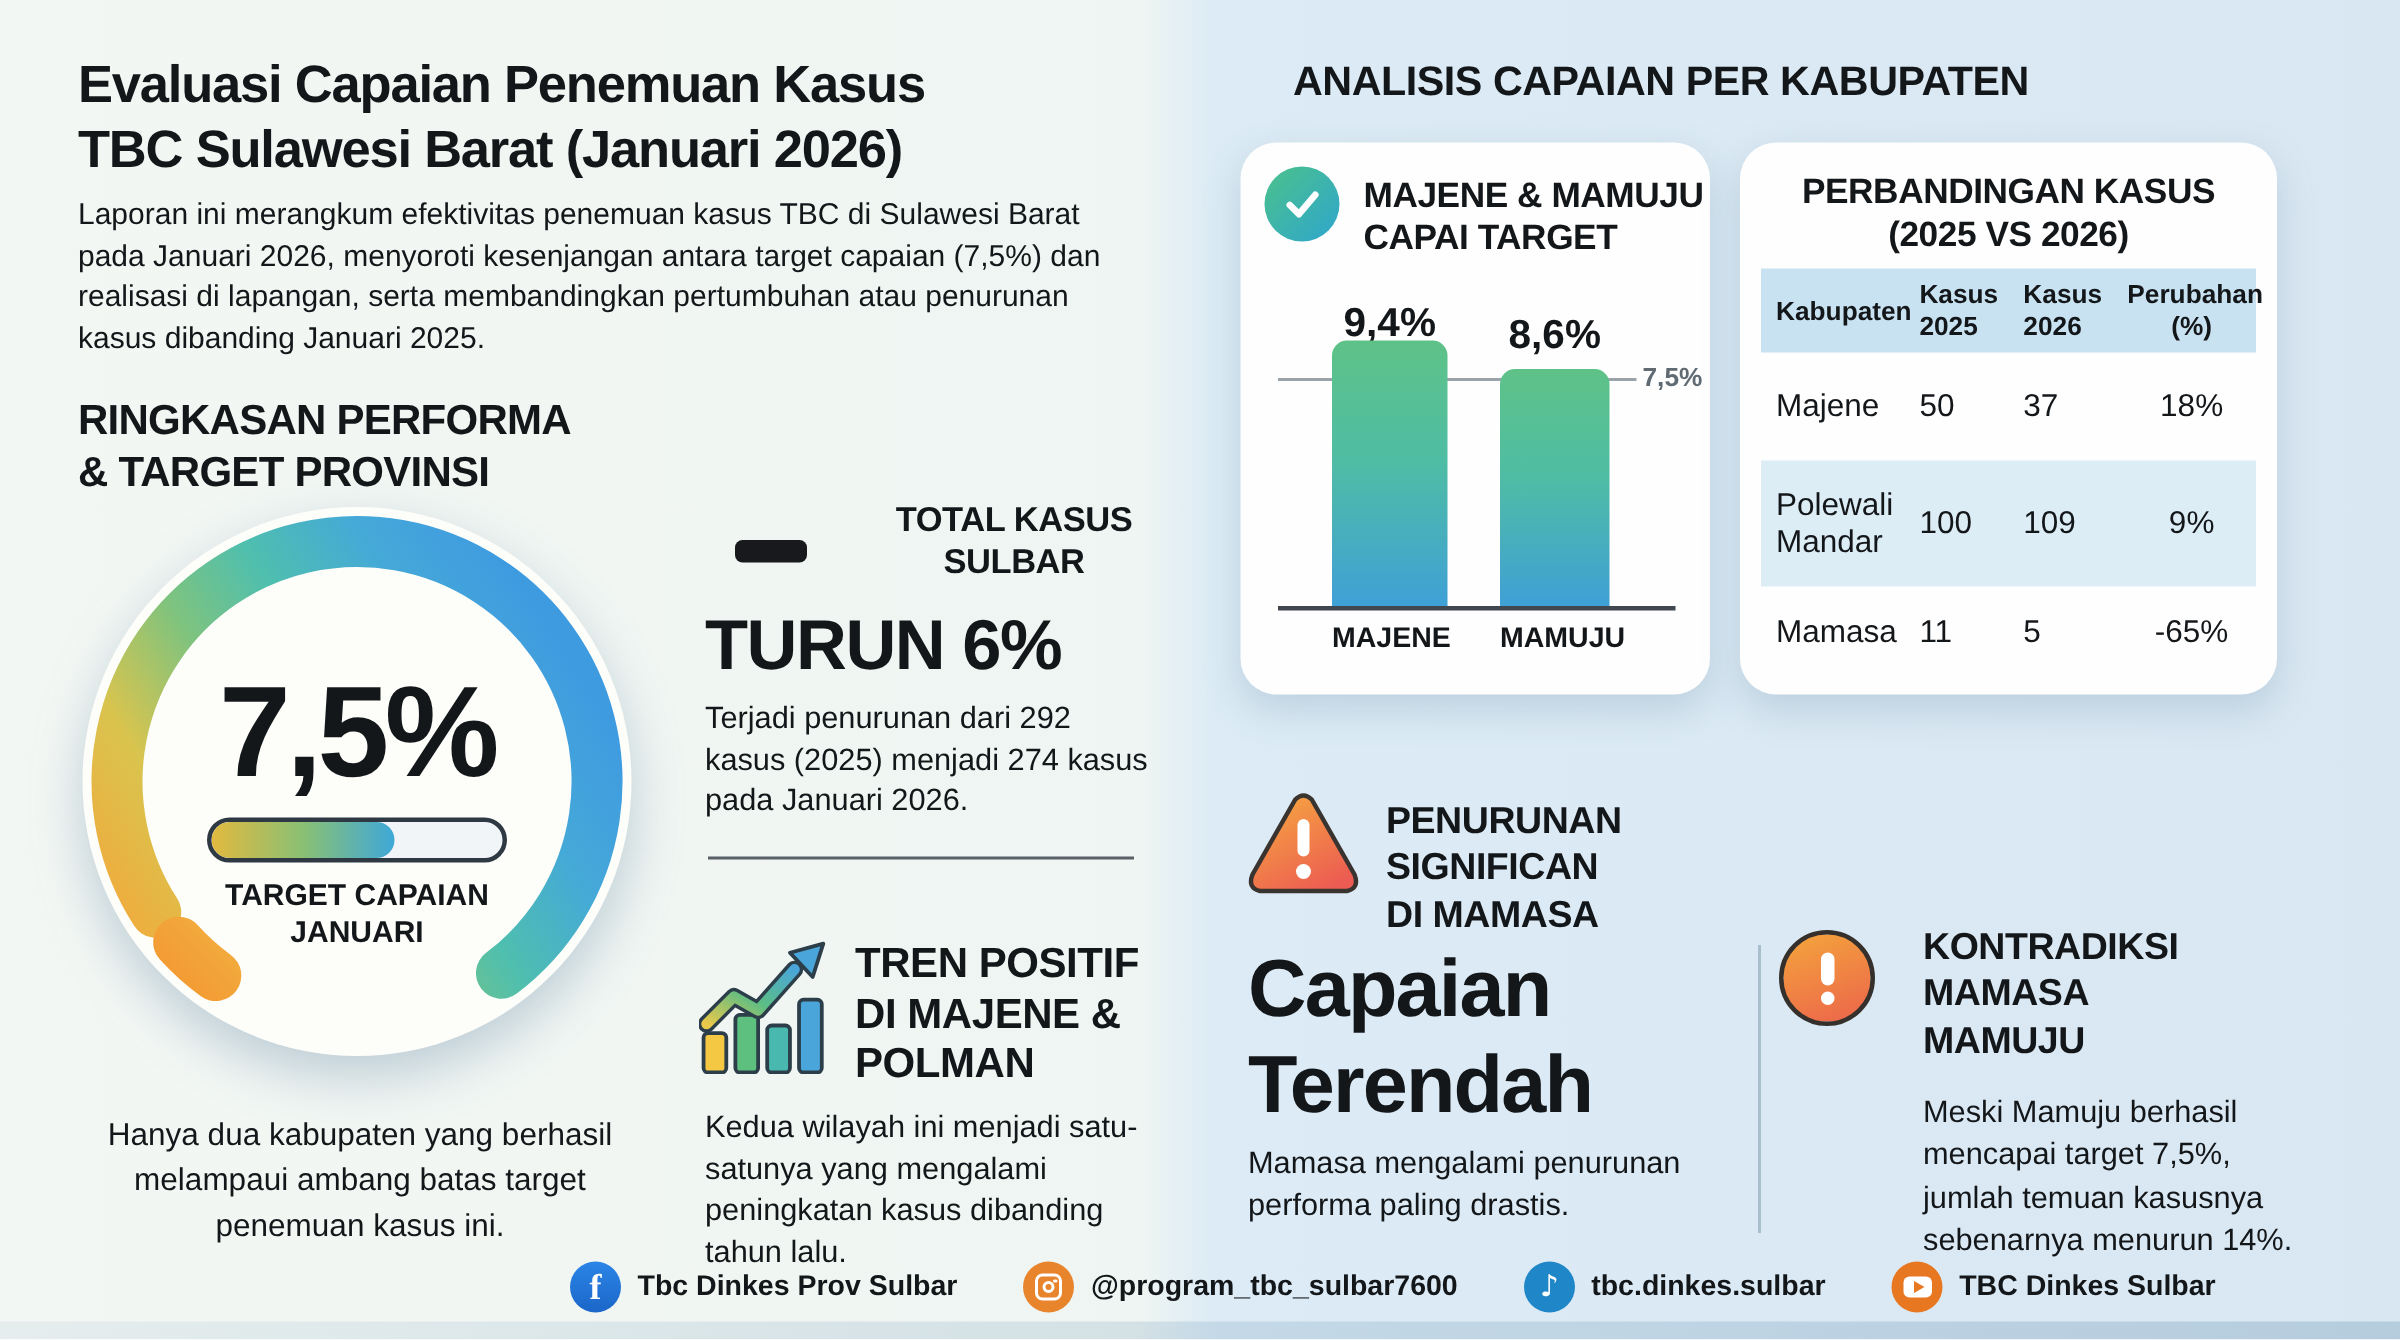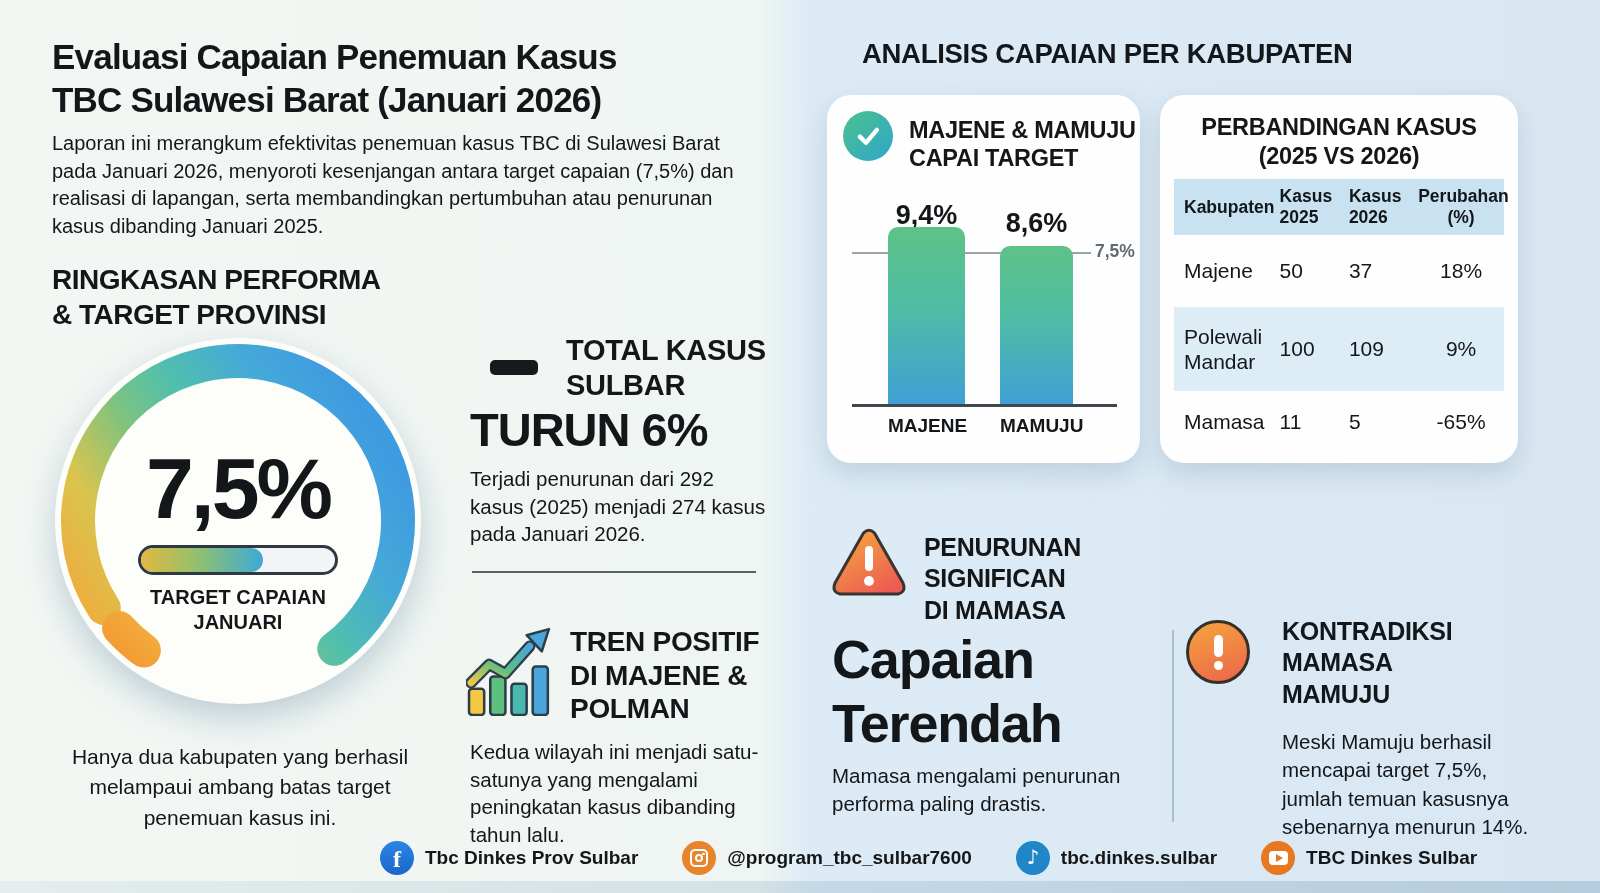--- a/index.html
+++ b/index.html
@@ -31,21 +31,21 @@
   .gauge-pill-fill { position:absolute; left:0; top:0; bottom:0; width:63%; border-radius:13px;
                      background:linear-gradient(90deg,#e2b93f,#8ac074,#3fa8d8); }
   .gauge-label { margin-top:10px; text-align:center; font-size:20px; font-weight:800; line-height:1.25; }
   .gauge-caption { position:absolute; left:45px; top:742px; width:390px; text-align:center;
                    font-size:21px; font-weight:500; line-height:1.45; }
 
   
   .minus-icon { position:absolute; left:490px; top:360px; width:48px; height:15px;
                 background:#17191c; border-radius:5px; }
   .total-title { position:absolute; left:566px; top:333px; width:220px;
-                 font-size:29px; font-weight:800; line-height:1.2; letter-spacing:-0.3px; }
+                 font-size:23px; font-weight:800; line-height:1.2; letter-spacing:-0.3px;text-align:center; }
   .total-headline { position:absolute; left:470px; top:402px;
                     font-size:47px; font-weight:800; letter-spacing:-1px; }
   .total-body { position:absolute; left:470px; top:465px; width:300px;
                 font-size:20.5px; font-weight:500; line-height:1.35; }
   .h-divider { position:absolute; left:472px; top:571px; width:284px; height:2px; background:#596067; }
 
   .trend-icon { position:absolute; left:466px; top:620px; width:96px; height:96px; }
   .trend-title { position:absolute; left:570px; top:625px; width:220px;
                  font-size:28px; font-weight:800; line-height:1.2; letter-spacing:-0.3px; }
   .trend-body { position:absolute; left:470px; top:738px; width:310px;

